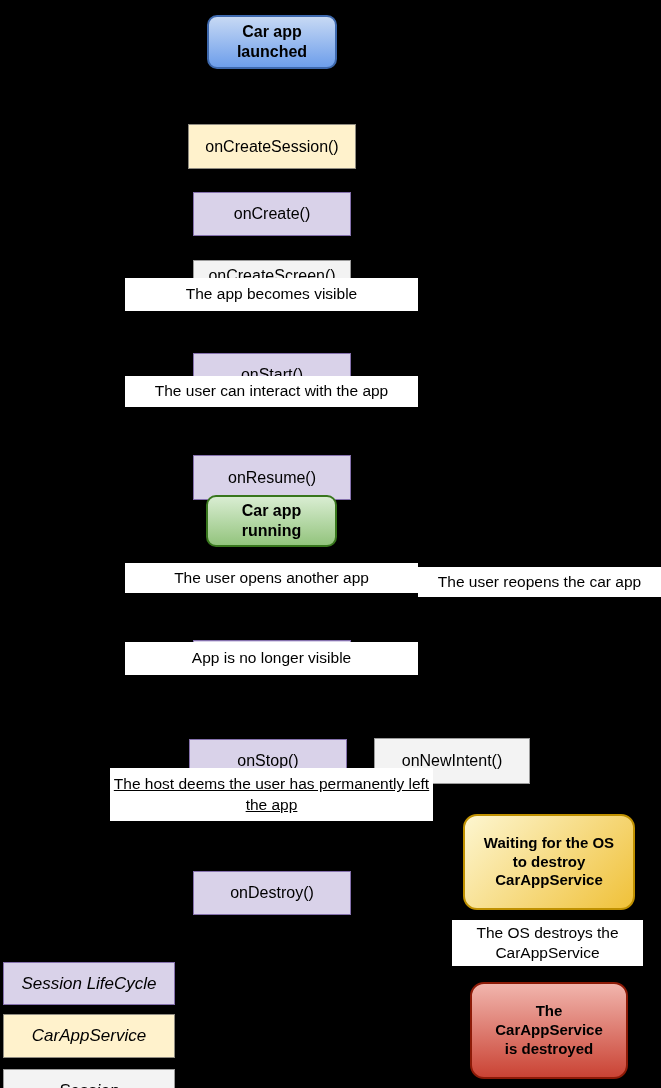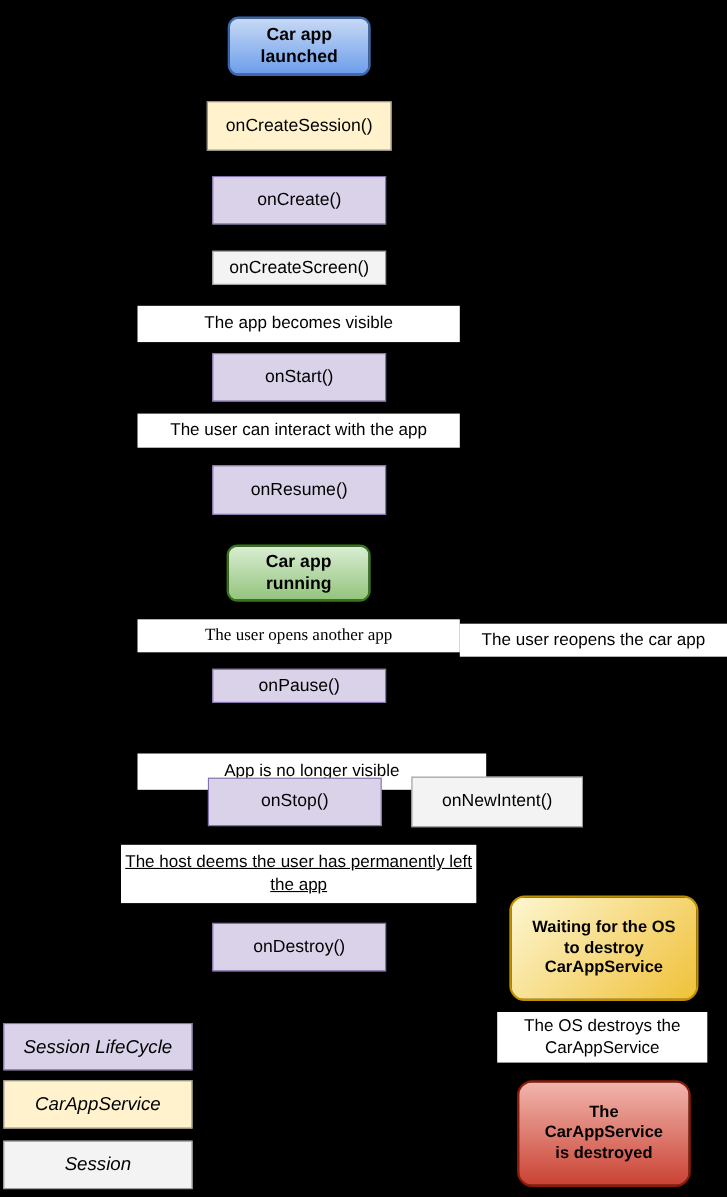--- a/index.html
+++ b/index.html
@@ -20,21 +20,21 @@
     box-sizing: border-box;
     display: flex;
     align-items: center;
     justify-content: center;
     text-align: center;
     color: #000;
     white-space: pre-line;
     line-height: 1.25;
   }
   
-  .proc { font-size: 16px; border: 1px solid; }
+  .proc { font-size: 16px; border: 1px solid; margin-top: 32px; }
   .proc-purple { background: var(--purple-fill, #d9d2e9); border-color: var(--purple-border, #8571ad); }
   .proc-yellow { background: var(--yellow-fill, #fff2cc); border-color: var(--gray-border, #8f8b80); }
   .proc-gray   { background: var(--gray-fill, #f3f3f3);  border-color: var(--gray-border2, #9b9b9b); }
   
   .note {
     background: var(--note-fill, #ffffff);
     font-size: 15.5px;
     line-height: 1.3;
     border: none;
   }
@@ -86,27 +86,27 @@
 
   <div class="node proc proc-purple" style="left:193px; top:321px; width:158px; height:44px;">onStart()</div>
 
   <div class="node note" style="left:125px; top:376px; width:293px; height:31px;">The user can interact with the app</div>
 
   <div class="node proc proc-purple" style="left:193px; top:423px; width:158px; height:45px;">onResume()</div>
 
   <div class="node terminal terminal-green" style="left:206px; top:495px; width:131px; height:52px;">Car app
 running</div>
 
-  <div class="node note" style="left:125px; top:563px; width:293px; height:30px;font-family:Liberation Serif, serif;">The user opens another app</div>
+  <div class="node note" style="left:125px; top:563px; width:293px; height:30px;">The user opens another app</div>
 
   <div class="node note" style="left:418px; top:567px; width:243px; height:30px;">The user reopens the car app</div>
 
   <div class="node proc proc-purple" style="left:193px; top:608px; width:158px; height:31px;">onPause()</div>
 
-  <div class="node note" style="left:125px; top:685px; width:317px; height:33px;">App is no longer visible</div>
+  <div class="node note" style="left:125px; top:642px; width:293px; height:33px;">App is no longer visible</div>
 
   <div class="node proc proc-purple" style="left:189px; top:707px; width:158px; height:44px;">onStop()</div>
 
   <div class="node proc proc-gray" style="left:374px; top:706px; width:156px; height:46px;">onNewIntent()</div>
 
   <div class="node note" style="left:110px; top:768px; width:323px; height:53px;text-decoration:underline;">The host deems the user has permanently left the app</div>
 
   <div class="node proc proc-purple" style="left:193px; top:839px; width:158px; height:44px;">onDestroy()</div>
 
   <div class="node terminal terminal-yellow" style="left:463px; top:814px; width:172px; height:96px;">Waiting for the OS

